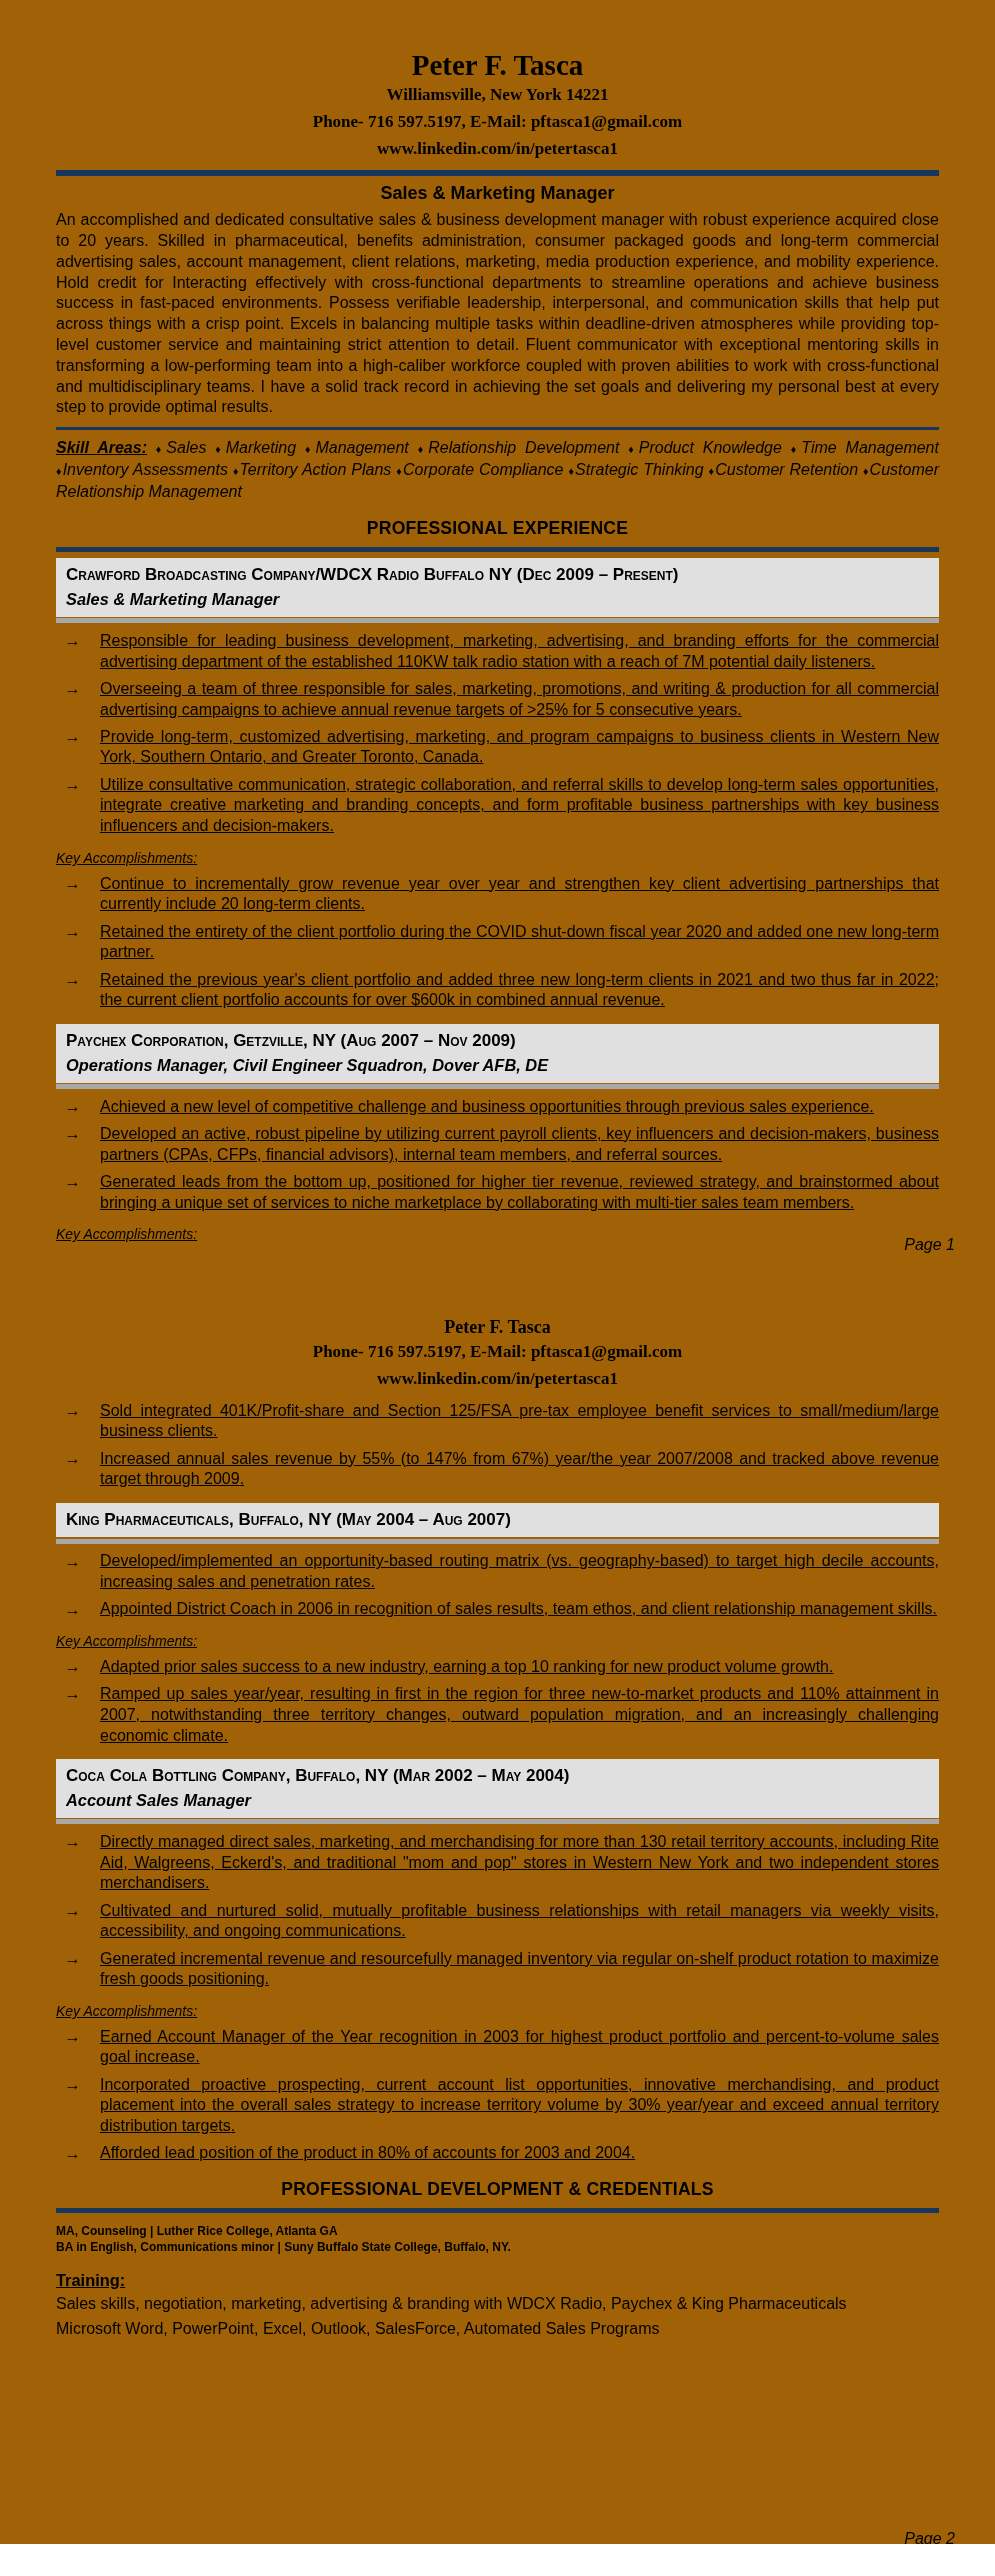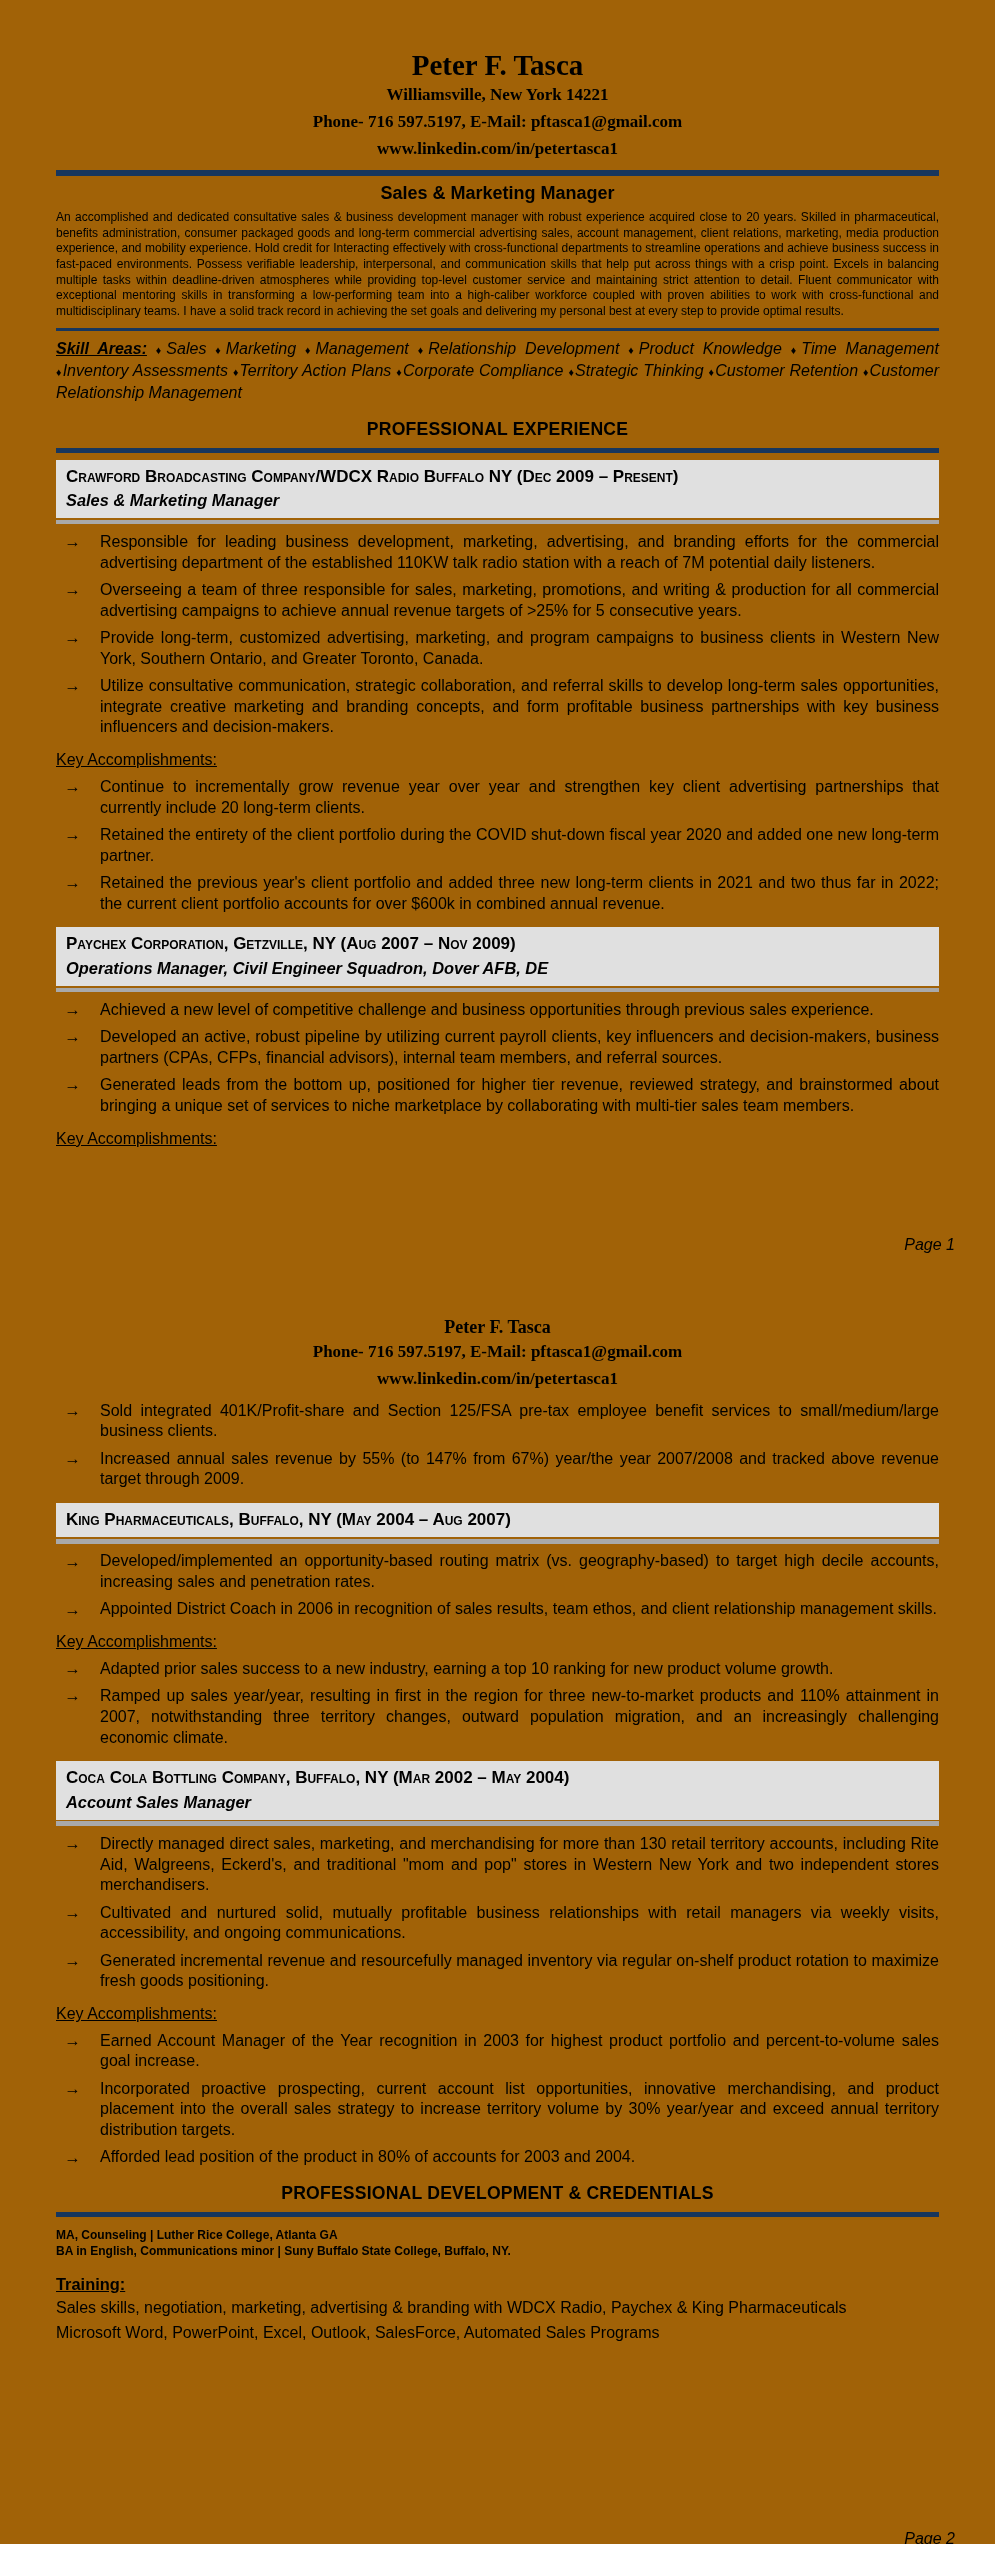--- a/index.html
+++ b/index.html
@@ -19,40 +19,40 @@
   
   .rule { background: #17365D; }
   .rule-thick { height: 5.3px; margin-top: 7.6px; }
   .rule-mid { height: 2.9px; margin-top: 8.8px; }
 
   
   .role-title { text-align: center; font-size: 18px; font-weight: bold; margin-top: 7.6px; }
   .section-heading { text-align: center; font-size: 17.6px; font-weight: bold; margin: 15px 0 0 0; letter-spacing: 0.2px; }
 
   
-  .summary { font-size: 12px; line-height: 1.3; text-align: justify; margin: 5.9px 0 0 0; }
+  .summary { font-size: 16px; line-height: 1.3; text-align: justify; margin: 5.9px 0 0 0; }
   .skills { font-size: 16px; line-height: 1.38; font-style: italic; text-align: justify; margin: 7px 0 0 0; }
   .skills-label { font-weight: bold; text-decoration: underline; }
   .skill { white-space: normal; }
   .skill::before { content: "\2666"; font-size: 0.68em; margin-right: 0.6px; }
 
   
   .jobbox { background: #E0E0E0; padding: 7px 10px 7.6px 10px; margin-top: 13px; }
   .jobbox.first { margin-top: 6.4px; }
   .company { font-size: 17px; font-weight: bold; font-variant: small-caps; line-height: 1.15; }
   .jobtitle { font-size: 16.4px; font-weight: bold; font-style: italic; margin-top: 5.3px; line-height: 1.15; }
   .jobbox-underline { height: 4.7px; background: #A9A9A9; margin-top: 1.8px; }
 
   
-  .blist { list-style: none; margin: 7.6px 0 0 0; padding: 0; }
+  .blist { list-style: none; margin: 7.6px 0 0 0; padding: 0; text-decoration: underline; }
   .blist li { position: relative; padding-left: 44px; font-size: 16px; line-height: 1.3; text-align: justify; margin-bottom: 6.4px; }
   .blist li::before { content: "\2192"; position: absolute; left: 8.2px; top: -0.6px; font-size: 16.4px; }
 
   
-  .ka-label { font-size: 16px; text-decoration: underline; margin-top: 13px; margin-bottom: 5.3px; }
+  .ka-label { font-size: 14px; font-style: italic; text-decoration: underline; margin-top: 13px; margin-bottom: 5.3px; }
   .edu-block { margin-top: 9.4px; }
   .edu-line { font-size: 12px; font-weight: bold; line-height: 1.38; }
   .sub-label { font-size: 16.4px; font-weight: bold; text-decoration: underline; margin-top: 15px; }
   .plain-line { font-size: 16px; margin-top: 4.1px; line-height: 1.3; }
 
   
   .pagenum { position: absolute; right: 40px; font-size: 16px; font-style: italic; }
   .pagenum-1 { bottom: 34px; }
   .pagenum-2 { bottom: 28px; }
 </style>

